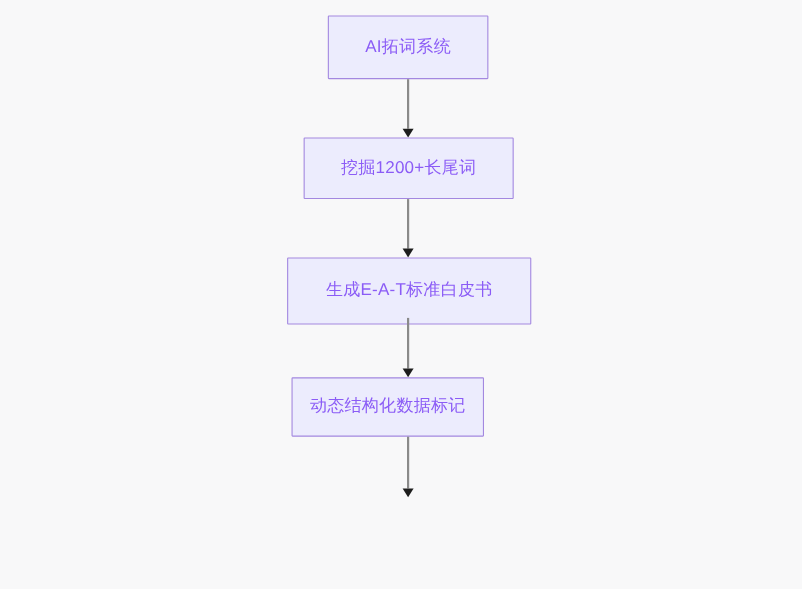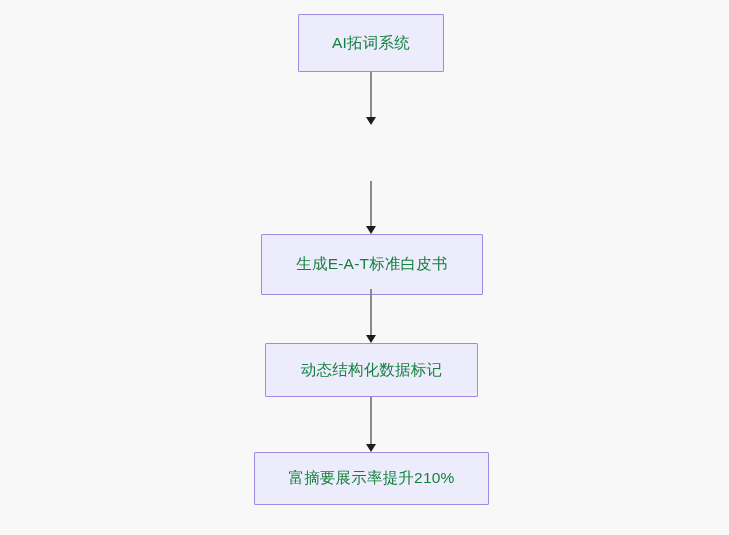--- a/index.html
+++ b/index.html
@@ -20,21 +20,21 @@
   }
   .node {
     position: absolute;
     box-sizing: border-box;
     background: #ececfd;
     border: 1.6px solid #a388e0;
     border-radius: 1px;
     display: flex;
     align-items: center;
     justify-content: center;
-    color: #15803d;
+    color: #8b5cf6;
     font-size: 15.5px;
     line-height: 1.2;
     letter-spacing: 0.2px;
     white-space: nowrap;
   }
   .edge {
     position: absolute;
     width: 0;
   }
   .edge-line {
@@ -63,41 +63,41 @@
 
   <div class="node" style="left:298px; top:14px; width:146px; height:58px;">
     <span>AI拓词系统</span>
   </div>
 
   <div class="edge" style="left:371px; top:72px; height:53px;">
     <div class="edge-line" style="height:45px;"></div>
     <div class="edge-head" style="top:45px;"></div>
   </div>
 
+  <div class="node" style="left:276px; top:125px; width:191px; height:56px;">
+    <span>挖掘1200+长尾词</span>
+  </div>
 
   <div class="edge" style="left:371px; top:181px; height:53px;">
     <div class="edge-line" style="height:45px;"></div>
     <div class="edge-head" style="top:45px;"></div>
   </div>
 
   <div class="node" style="left:261px; top:234px; width:222px; height:61px;">
     <span>生成E-A-T标准白皮书</span>
   </div>
 
   <div class="edge" style="left:371px; top:289px; height:54px;">
     <div class="edge-line" style="height:46px;"></div>
     <div class="edge-head" style="top:46px;"></div>
   </div>
 
-  <div class="node" style="left:265px; top:343px; width:213px; height:54px;">
+  <div class="node" style="left:265px; top:343px; width:175px; height:54px;">
     <span>动态结构化数据标记</span>
   </div>
 
   <div class="edge" style="left:371px; top:397px; height:55px;">
     <div class="edge-line" style="height:47px;"></div>
     <div class="edge-head" style="top:47px;"></div>
   </div>
 
-  <div class="node" style="left:254px; top:452px; width:235px; height:53px;">
-    <span>富摘要展示率提升210%</span>
-  </div>
 
 </div>
 
 </body></html>

